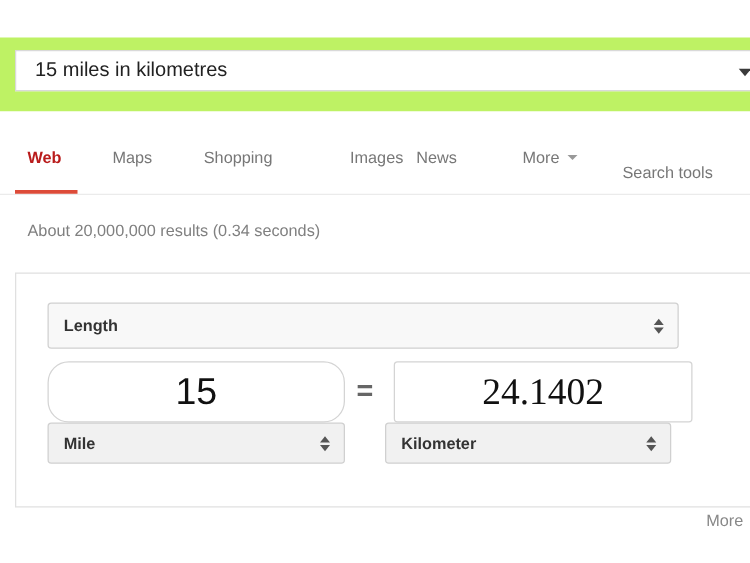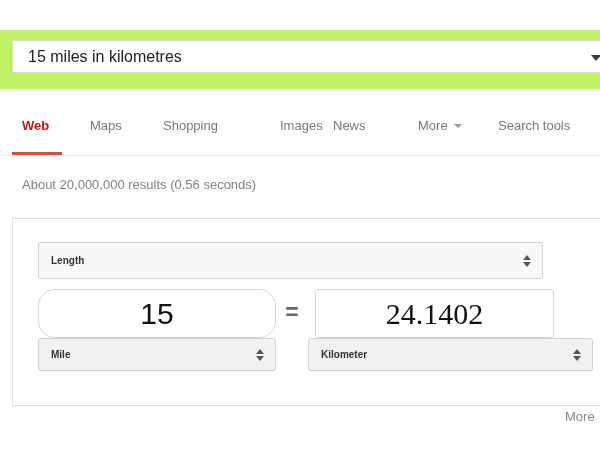--- a/index.html
+++ b/index.html
@@ -46,21 +46,21 @@
     font-size:13px; color:#777;
     cursor:pointer; white-space:nowrap;
   }
   .tab.active { color:#b91c1c; font-weight:bold; }
   .tab-web { left:22px; }
   .tab-maps { left:90px; }
   .tab-shopping { left:163px; }
   .tab-images { left:280px; }
   .tab-news { left:333px; }
   .tab-more { left:418px; }
-  .tab-searchtools { left:498px; }
+  .tab-searchtools { left:498px;margin-top:12px; }
   .tab-caret {
     display:inline-block; vertical-align:middle;
     margin-left:6px; margin-top:-2px;
     width:0; height:0;
     border-left:4px solid transparent;
     border-right:4px solid transparent;
     border-top:4px solid #999;
   }
   .tab-underline {
     position:absolute; left:12px; bottom:0; width:50px; height:3px;
@@ -77,33 +77,33 @@
   .card {
     position:absolute; left:12px; top:218px; width:590px; height:188px;
     background:#ffffff;
     border:1px solid #e0e0e0;
   }
   .select-box {
     position:absolute;
     display:flex; align-items:center; justify-content:space-between;
     border:1px solid #d0d0d0; border-radius:3px;
     padding:0 10px 0 12px;
-    font-size:10px; font-weight:bold; color:#333;
+    font-size:13px; font-weight:bold; color:#333;
     cursor:pointer;
   }
   .category-select {
     left:25px; top:23px; width:505px; height:37px;
     background:#f8f8f8;
   }
   .unit-select {
     top:119px; height:33px;
     background:#f1f1f1;
   }
   .unit-select.from { left:25px;  width:238px; }
-  .unit-select.to   { left:295px; width:285px; }
+  .unit-select.to   { left:295px; width:229px; }
 
   .updown {
     display:flex; flex-direction:column; align-items:center; gap:2px;
     width:10px;
   }
   .updown .up {
     width:0; height:0;
     border-left:4px solid transparent;
     border-right:4px solid transparent;
     border-bottom:5px solid #555;
@@ -152,21 +152,21 @@
   <span class="tab tab-shopping">Shopping</span>
   <span class="tab tab-images">Images</span>
   <span class="tab tab-news">News</span>
   <span class="tab tab-more">
     <span>More</span><span class="tab-caret"></span>
   </span>
   <span class="tab tab-searchtools">Search tools</span>
   <div class="tab-underline"></div>
 </div>
 
-<div class="stats">About 20,000,000 results (0.56 seconds)</div>
+<div class="stats">About 20,000,000 results (0.34 seconds)</div>
 
 <div class="card">
 
   <div class="select-box category-select">
     <span>Length</span>
     <span class="updown">
       <span class="up"></span>
         <span class="down"></span>
     </span>
   </div>

